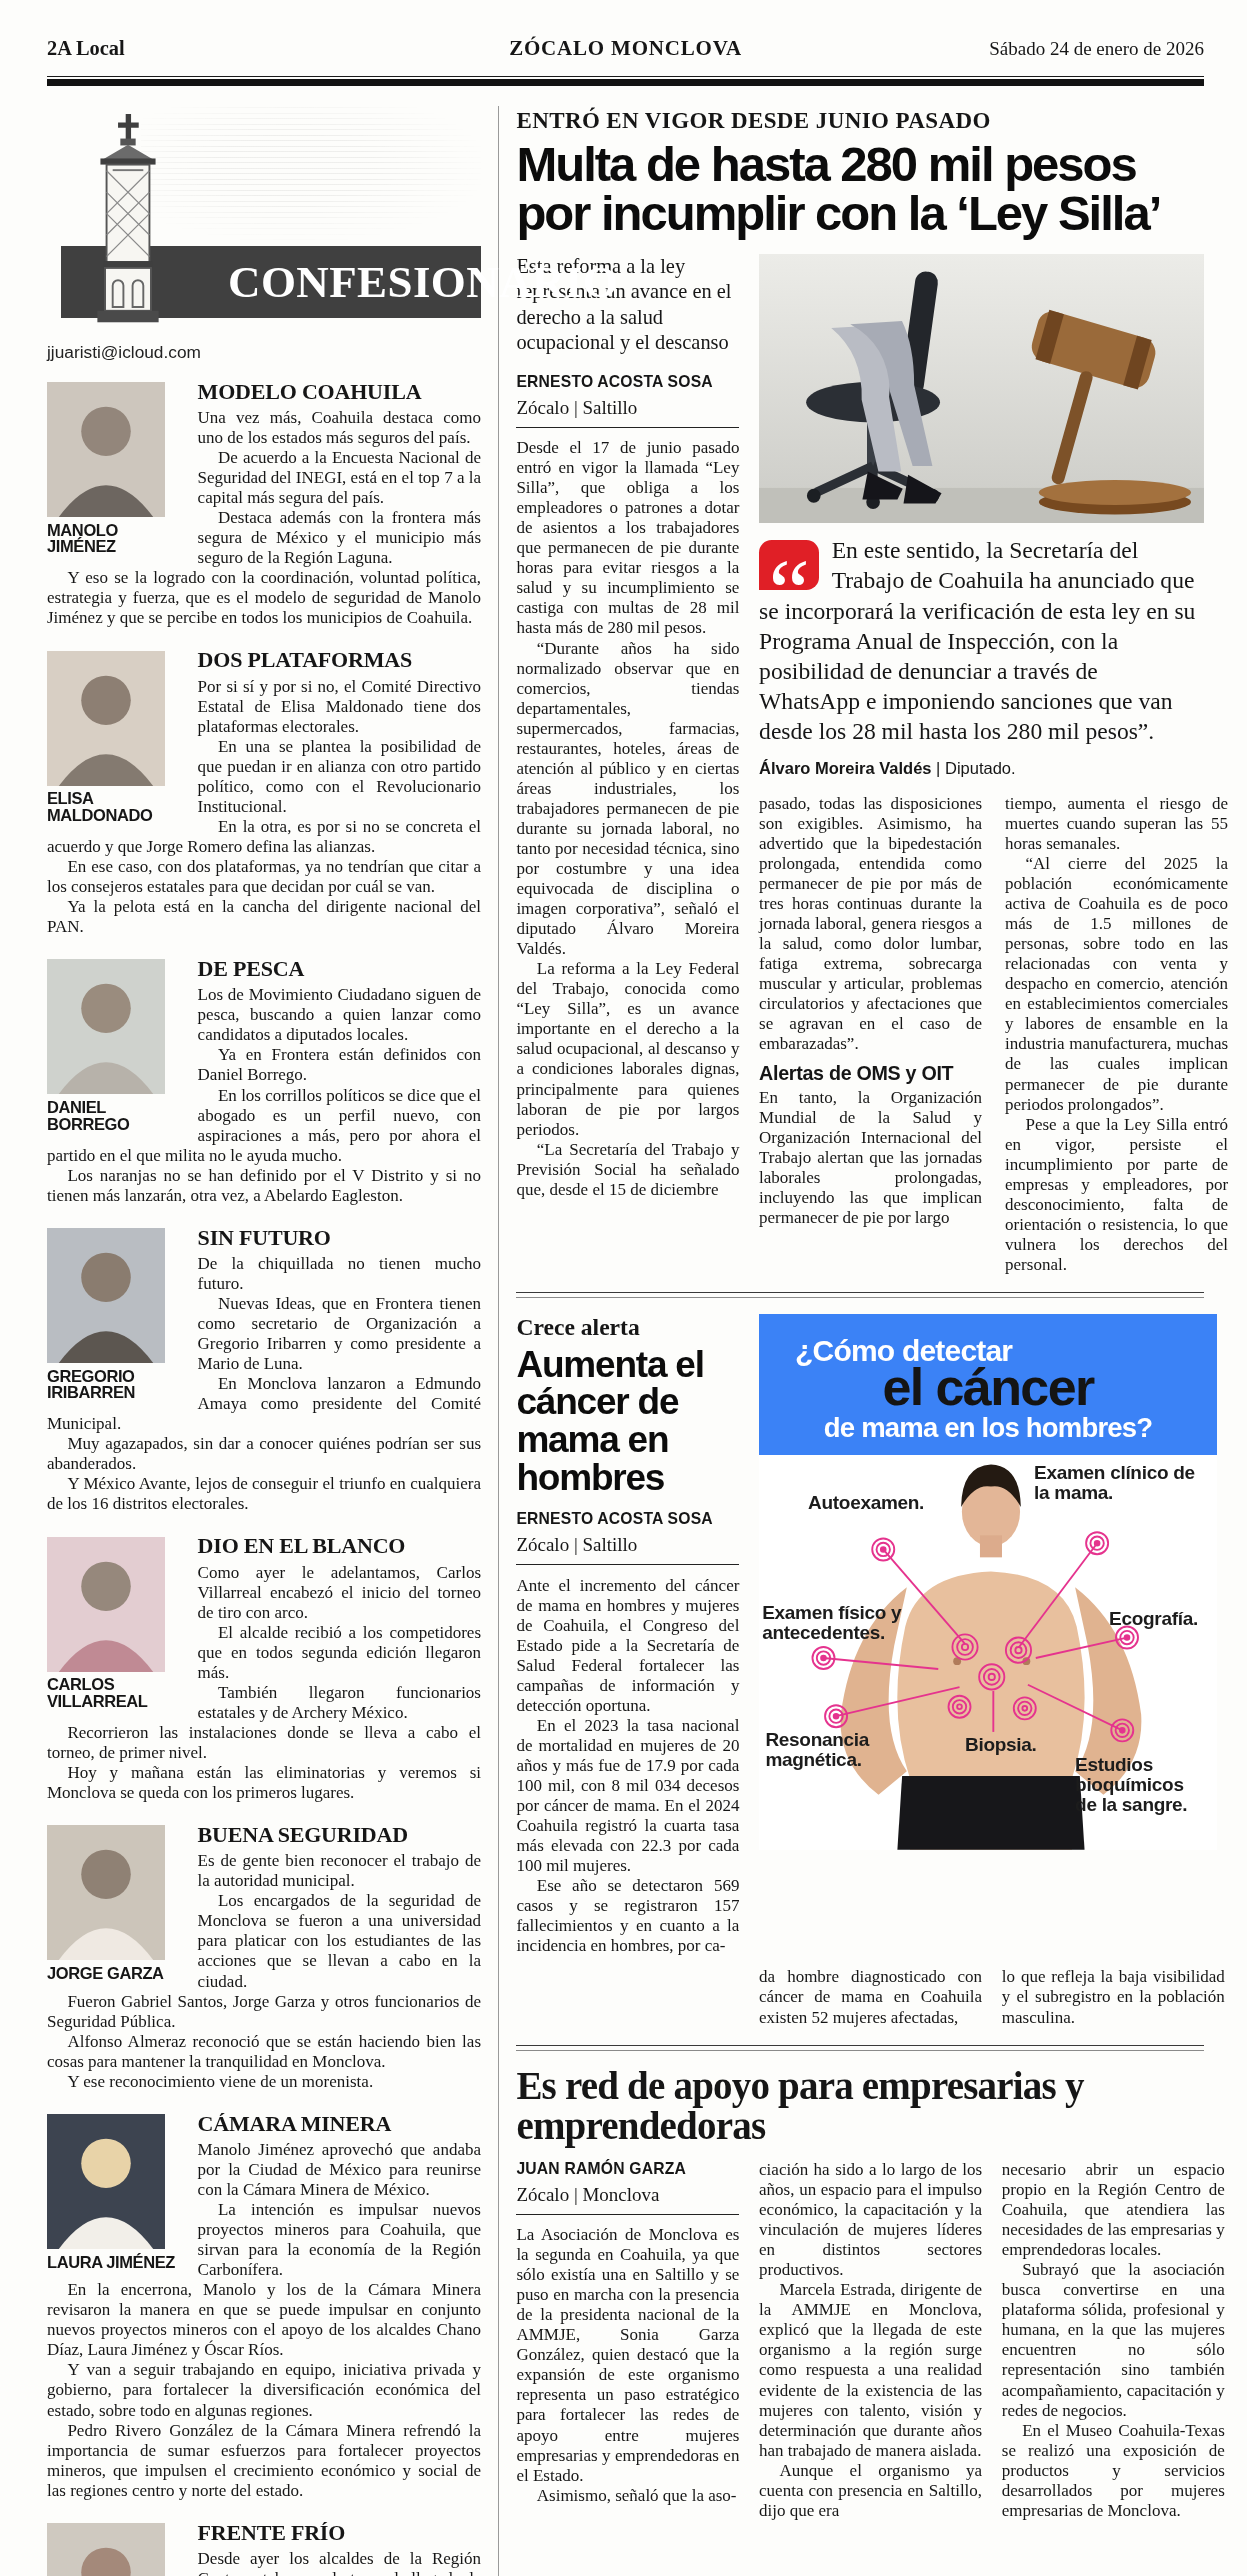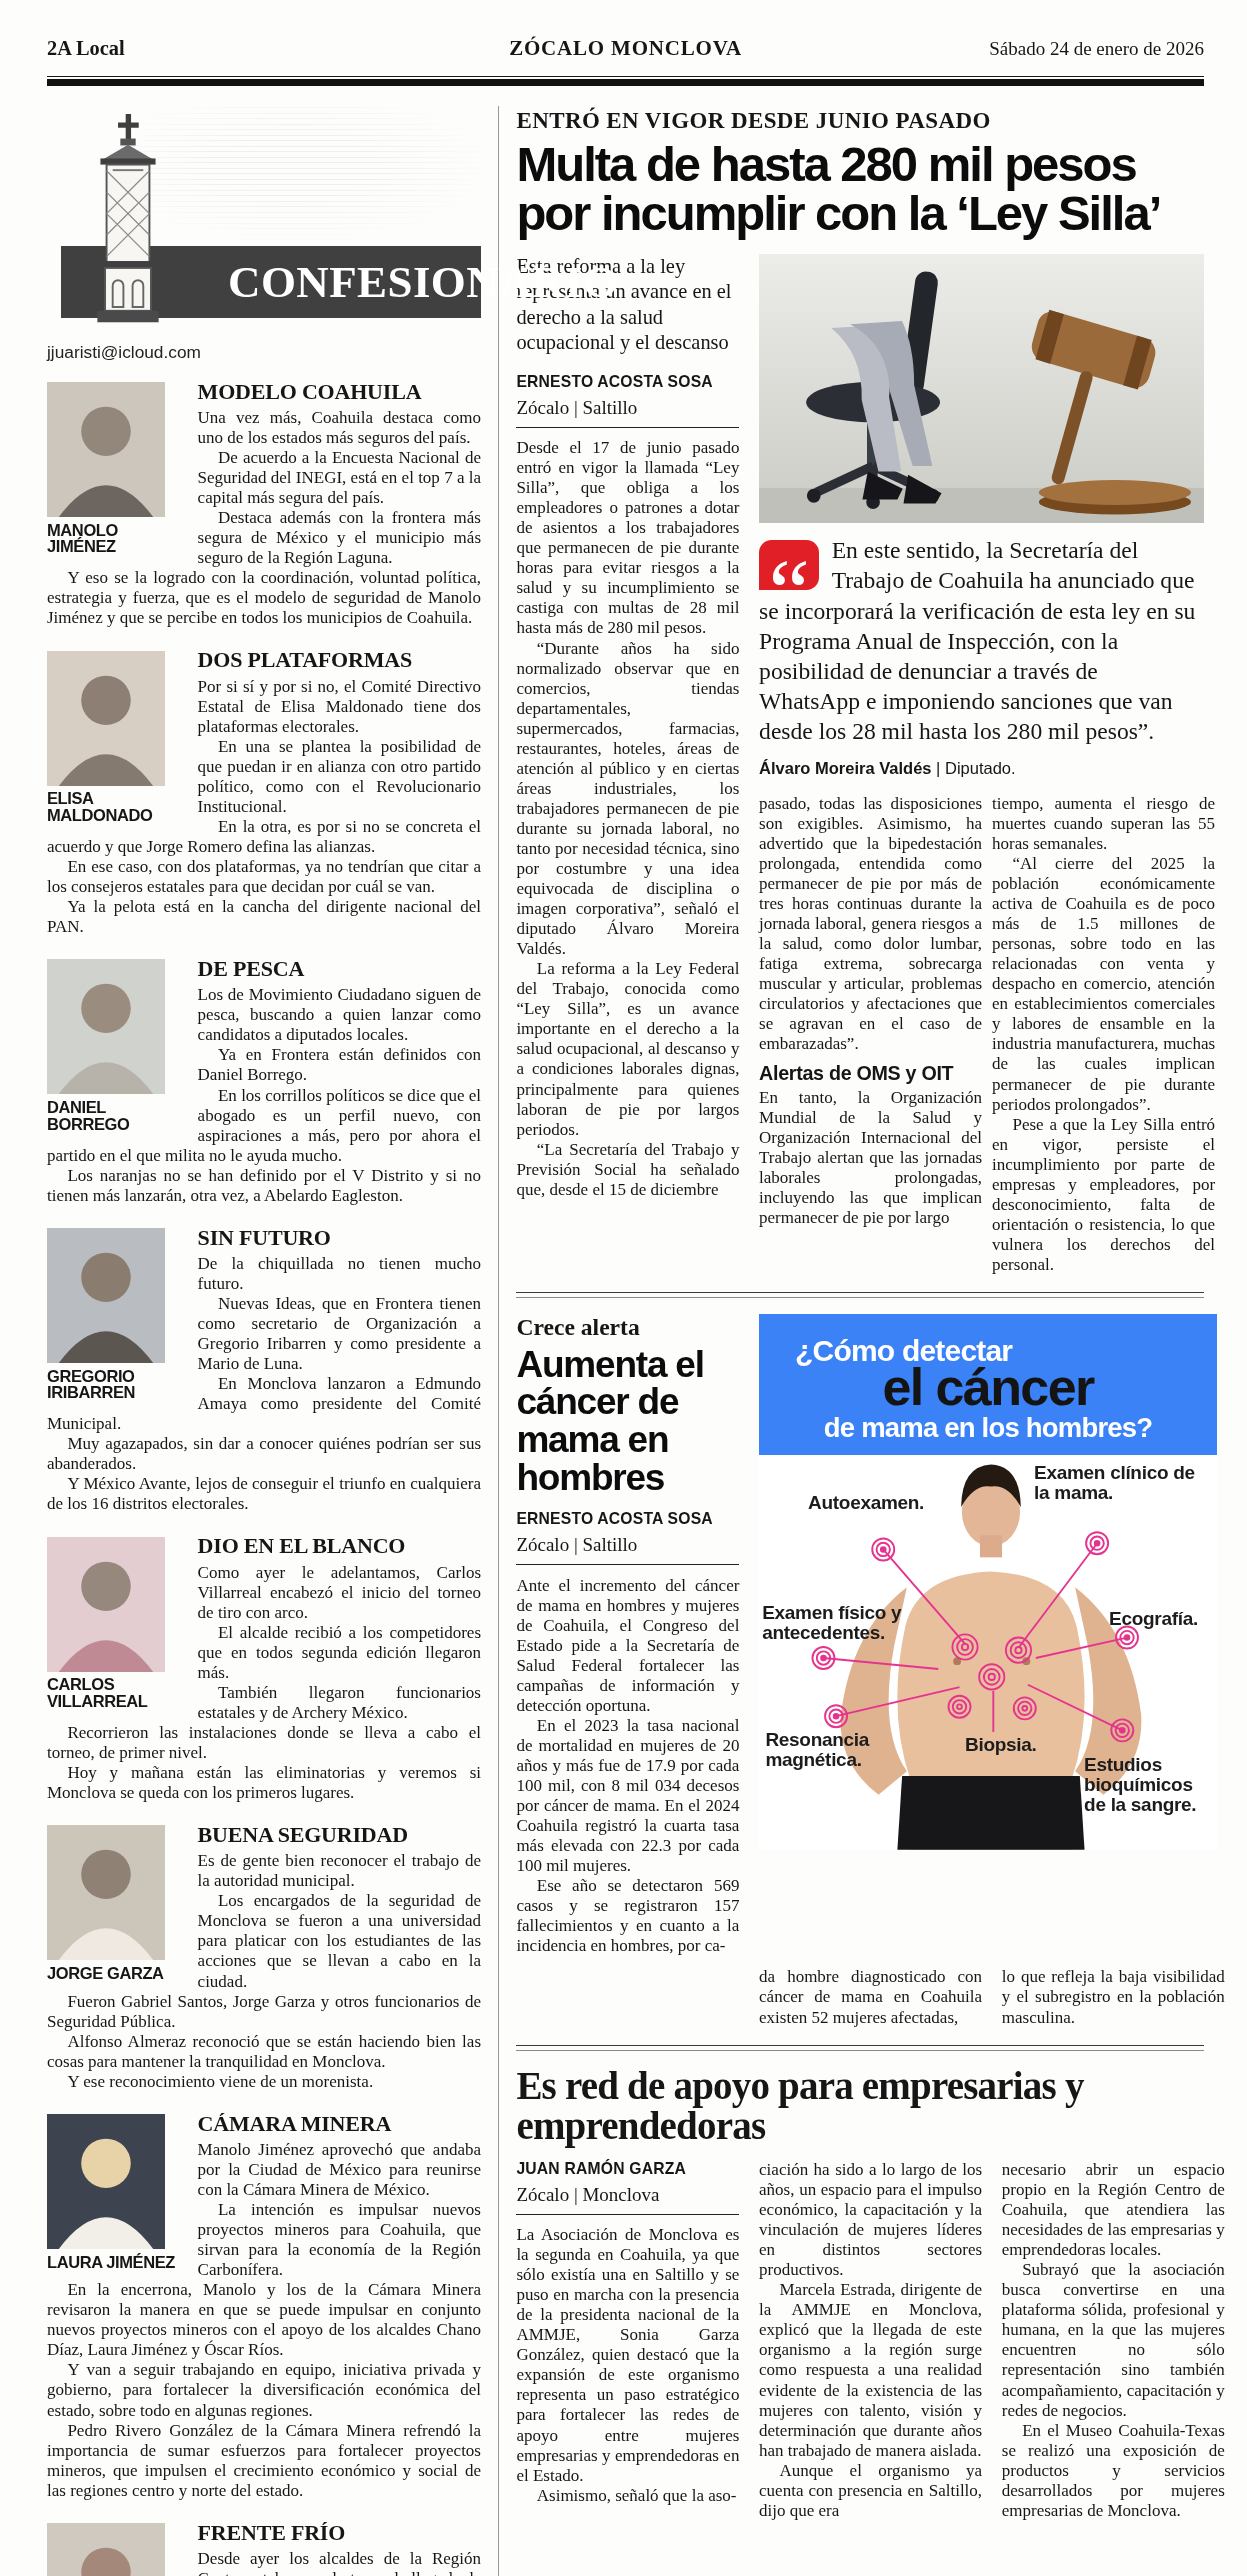--- a/index.html
+++ b/index.html
@@ -57,21 +57,21 @@
   .deck{font-size:20.4px;line-height:1.25;margin-bottom:17.3px;}
   .ls-right{flex:1;min-width:0;}
   .photo{height:269px;position:relative;overflow:hidden;background:#dededa;}
   .pq{margin:12.6px 0 0;}
   .qicon{float:left;width:60px;height:50px;background:#e01f26;border-radius:12.6px 12.6px 12.6px 0;
          color:#fff;text-align:center;font-size:93px;line-height:1.12;overflow:hidden;
          font-family:"Liberation Serif",serif;margin:4.7px 12.6px 3.1px 0;}
   .pq p{font-size:23.6px;line-height:1.28;margin:0;}
   .pq-attr{font-family:"Liberation Sans",sans-serif;font-size:16.5px;margin:12.6px 0 15.7px;}
   .pq-attr .n{font-weight:bold;}
-  .cols{display:flex;gap:10px;}
+  .cols{display:flex;gap:23px;}
   .subhead{font-family:"Liberation Sans",sans-serif;font-weight:bold;font-size:19.7px;
            letter-spacing:-0.3px;margin:7.9px 0 2.4px;}
 
   
   .cn-kicker{font-weight:bold;font-size:23.6px;margin:0 0 4.7px;}
   .cn-head{font-family:"Liberation Sans",sans-serif;font-weight:bold;font-size:37px;line-height:1.02;
            letter-spacing:-1.2px;margin:0 0 14px;color:#0c0c0c;}
   .info{width:458px;flex:none;}
   .info-banner{background:#3b82f6;padding:20px 14px 11px;}
   .info-banner .l1{color:#fff;font-family:"Liberation Sans",sans-serif;font-weight:bold;font-size:30px;
@@ -474,21 +474,21 @@
                       <circle cx="338" cy="322" r="3"></circle>
                     </g>
                 </g>
               </svg>
               <div class="ilabel" style="left:49px;top:38px;" data-interactable="false">Autoexamen.</div>
               <div class="ilabel" style="left:275px;top:7.9px;width:169px;" data-interactable="false">Examen clínico de la mama.</div>
               <div class="ilabel" style="left:3.1px;top:148px;width:142px;" data-interactable="false">Examen físico y antecedentes.</div>
               <div class="ilabel" style="left:350px;top:154px;" data-interactable="false">Ecografía.</div>
               <div class="ilabel" style="left:206px;top:280px;" data-interactable="false">Biopsia.</div>
               <div class="ilabel" style="left:6.3px;top:275px;width:145px;" data-interactable="false">Resonancia magnética.</div>
-              <div class="ilabel" style="left:325px;top:300px;width:134px;" data-interactable="false">Estudios bioquímicos de la sangre.</div>
+              <div class="ilabel" style="left:316px;top:300px;width:134px;" data-interactable="false">Estudios bioquímicos de la sangre.</div>
             </div>
           </div>
         </div>
         <div class="cn-cont">
           <div class="cn-spacer" data-interactable="false"></div>
           <div class="colw bodytx" data-interactable="false">
               <p data-interactable="false">da hombre diagnosticado con cáncer de mama en Coahuila existen 52 mujeres afectadas,</p>
             </div>
           <div class="colw bodytx" data-interactable="false">
               <p data-interactable="false">lo que refleja la baja visibilidad y el subregistro en la población masculina.</p>

